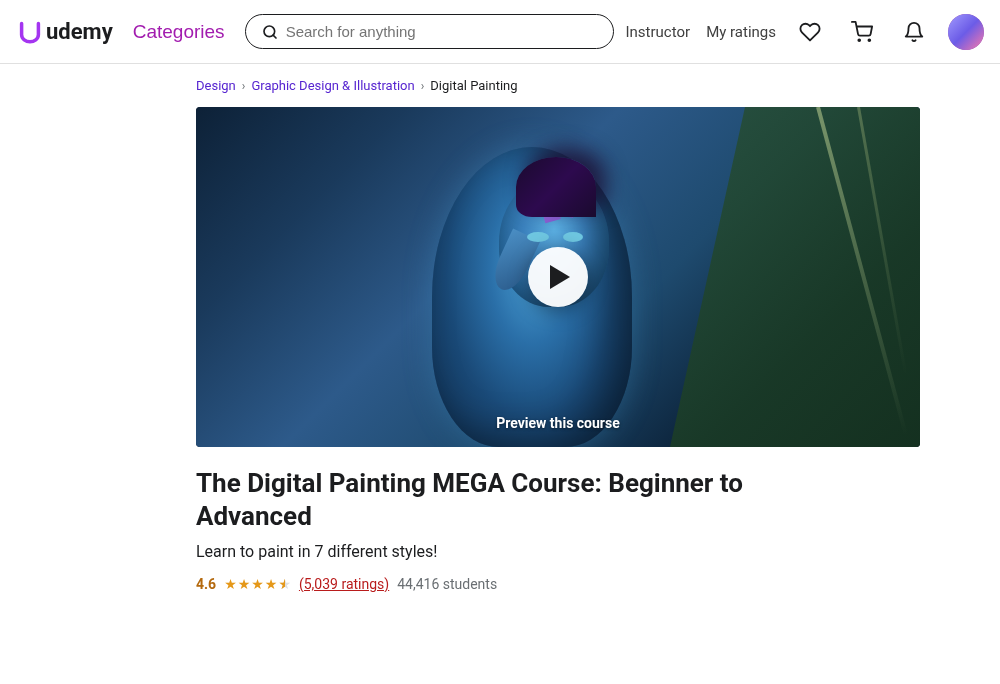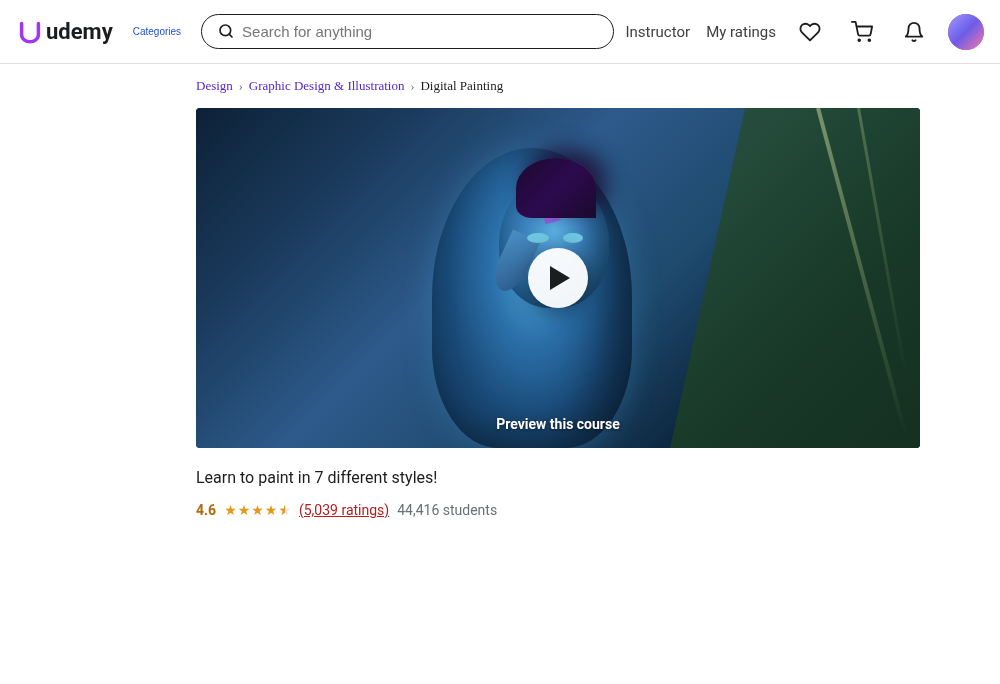--- a/index.html
+++ b/index.html
@@ -28,29 +28,29 @@
     }
     .logo-icon {
       width: 28px;
       height: 28px;
       flex-shrink: 0;
     }
     .categories-btn {
       background: none;
       border: none;
       cursor: pointer;
-      font-size: 10px;
-      color: #1d4ed8;
+      font-size: 19px;
+      color: #a21caf;
       white-space: nowrap;
       padding: 0 8px;
       flex-shrink: 0;
     }
     .search-bar {
       display: flex;
-      align-items: flex-start;
+      align-items: center;
       border: 1.5px solid #1c1d1f;
       border-radius: 24px;
       padding: 8px 16px;
       flex: 1;
       max-width: 500px;
       gap: 8px;
     }
     .search-bar input {
       border: none;
       outline: none;
@@ -107,21 +107,20 @@
       border-radius: 50%;
     }
 
     
     .breadcrumb {
       display: flex;
       align-items: center;
       padding: 14px 196px;
       gap: 6px;
       font-size: 13px;
-      font-family: Liberation Serif, serif;
     }
     .breadcrumb-link {
       color: #5624d0;
       text-decoration: none;
       cursor: pointer;
     }
     .breadcrumb-sep {
       color: #6a6f73;
       font-size: 12px;
     }
@@ -446,20 +445,21 @@
     </div>
 
     <div class="play-button">
       <div class="play-triangle"></div>
     </div>
 
     <div class="preview-label">Preview this course</div>
   </div>
 
   <div class="course-info">
+    <h1 class="course-title">The Digital Painting MEGA Course: Beginner to Advanced</h1>
     <p class="course-subtitle">Learn to paint in 7 different styles!</p>
 
     <div class="course-rating-row">
       <span class="rating-number">4.6</span>
 
       <div class="stars">
         <span class="star">★</span>
         <span class="star">★</span>
         <span class="star">★</span>
         <span class="star">★</span>

